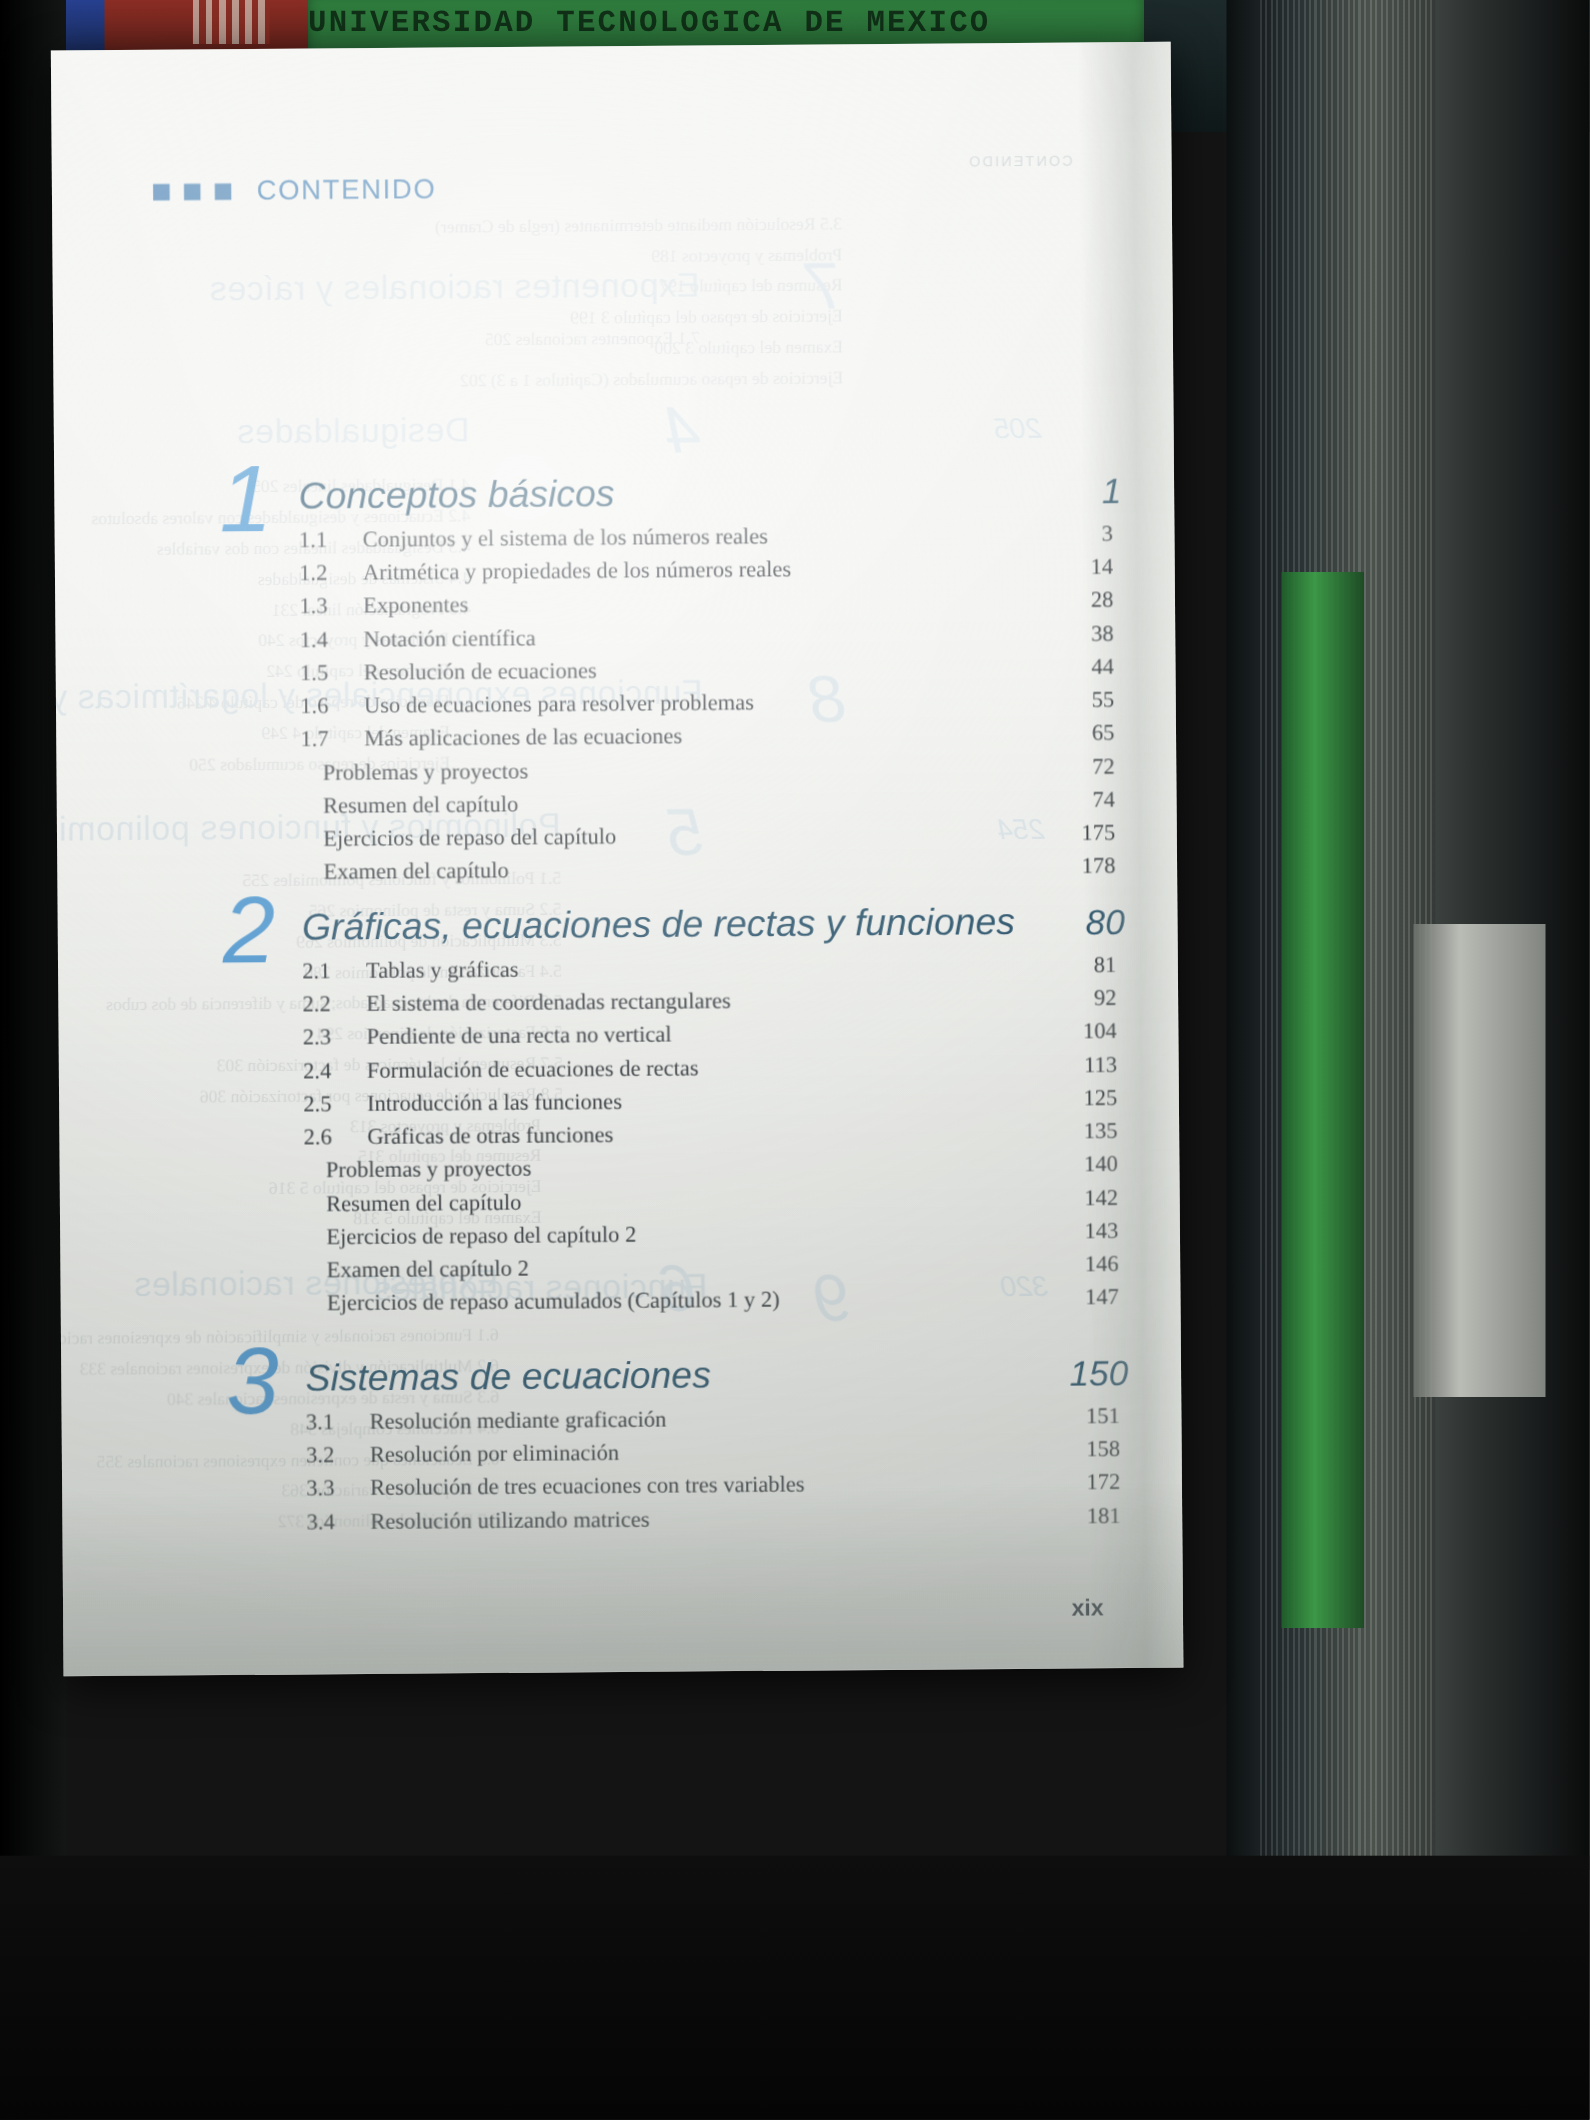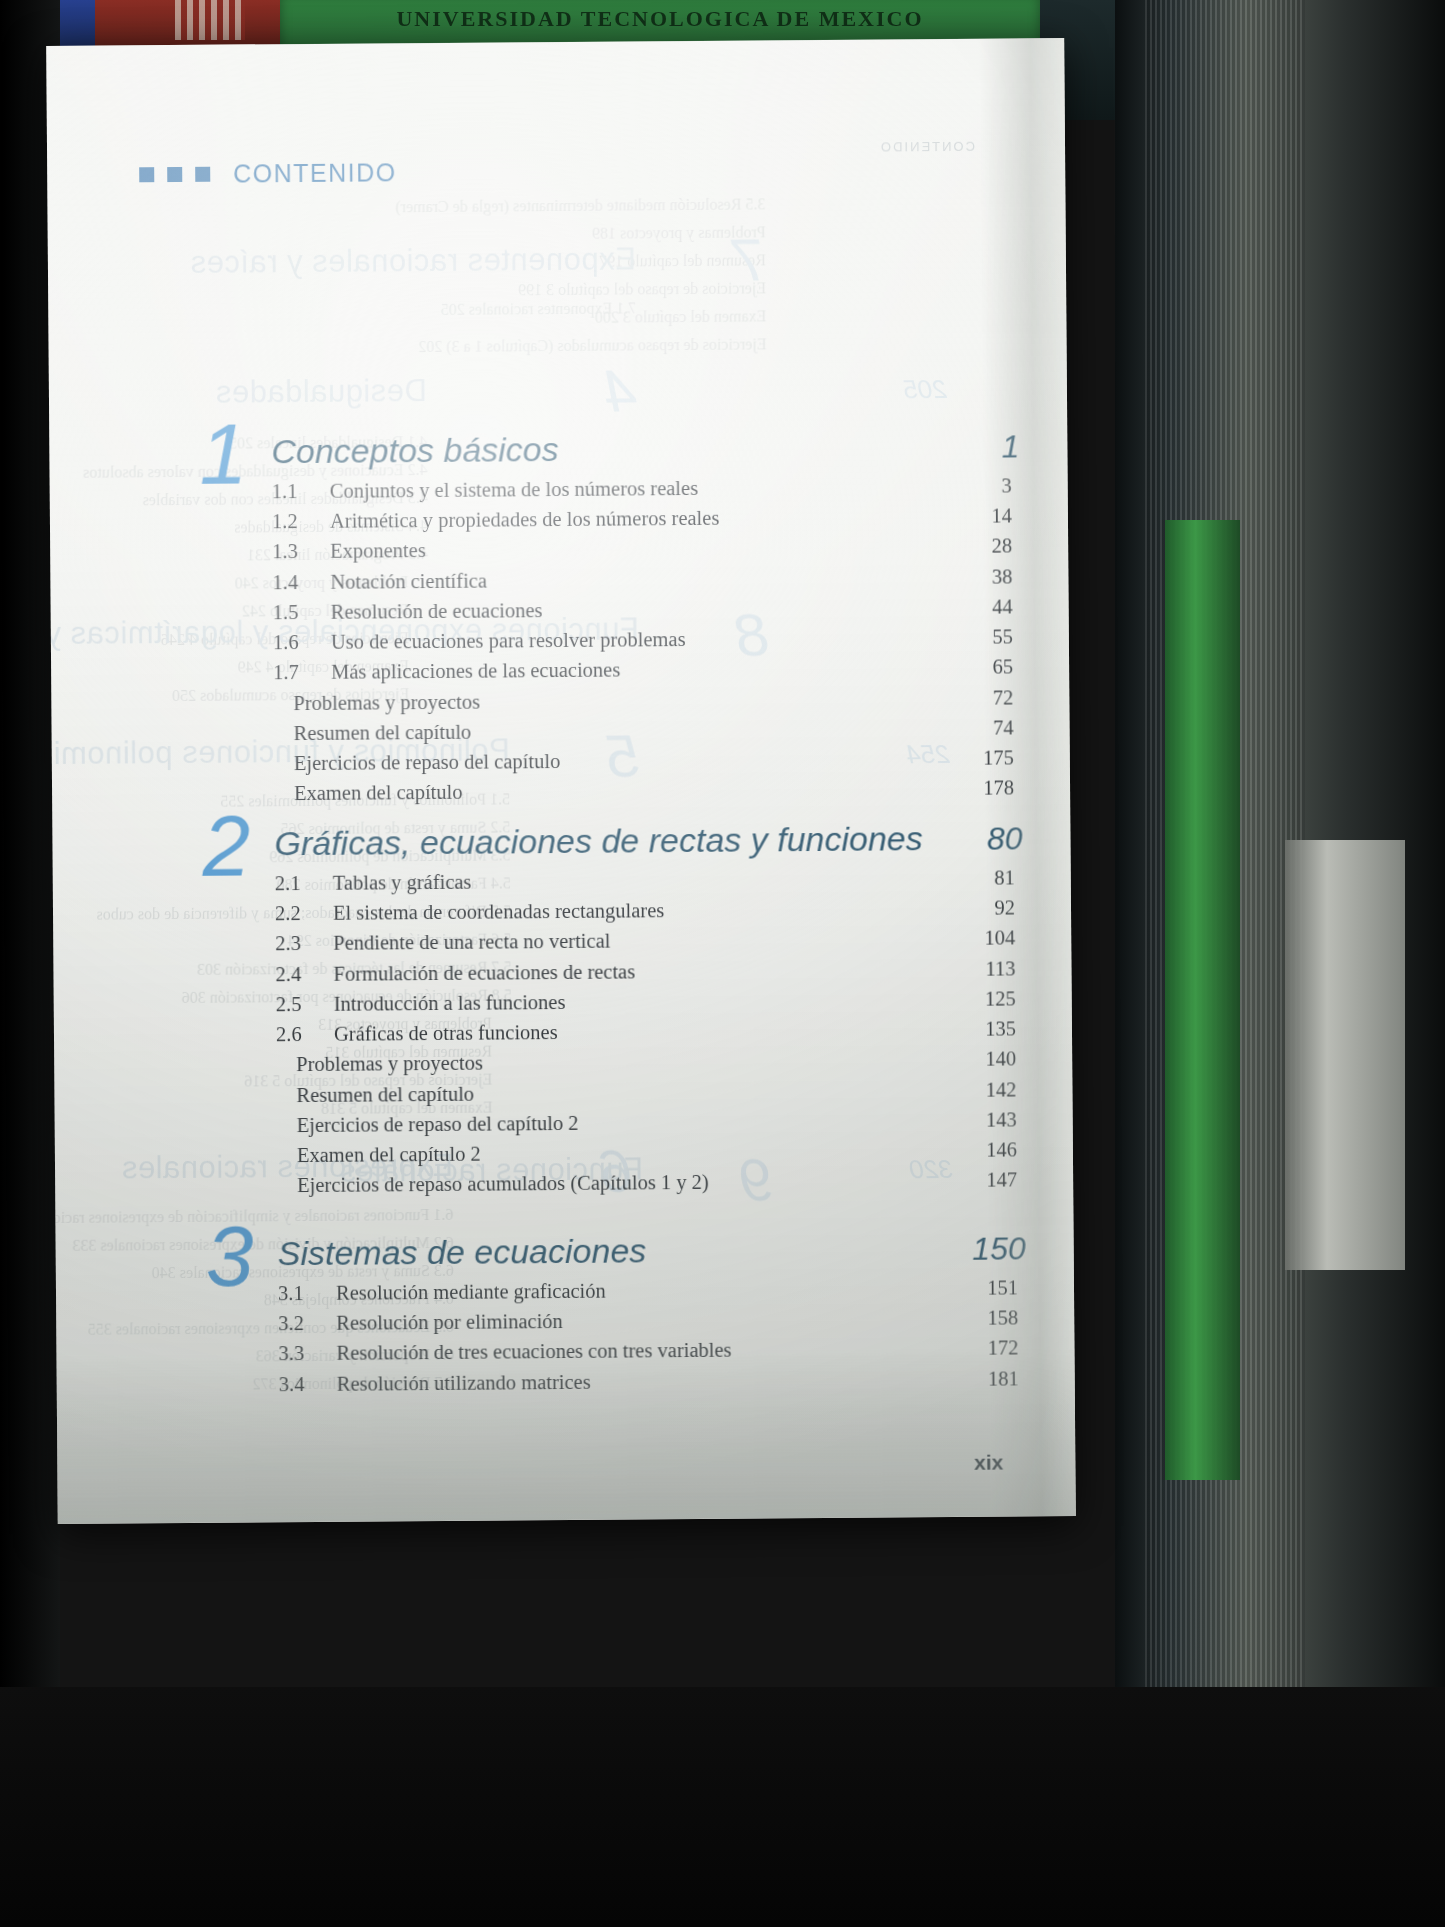--- a/index.html
+++ b/index.html
@@ -30,24 +30,23 @@
   .bg-green-band {
     position: absolute;
     left: 280px; top: 0;
     width: 760px; height: 70px;
     background: linear-gradient(180deg, #2f7d3e 0%, #2a6f38 60%, #1f5a2c 100%);
     box-shadow: inset 0 -6px 12px rgba(0,0,0,0.35);
   }
   .bg-green-band .univ-text {
     position: absolute;
     left: 0; right: 0; top: 6px;
-    text-align: center;
-    font-family: Liberation Serif, serif;
+    font-family: Liberation Mono, monospace;
     font-weight: bold;
-    font-size: 22px;
+    font-size: 28px;
     letter-spacing: 2px;
     color: #0c2411;
     opacity: 0.85;
   }
   .bg-red-block {
     position: absolute;
     left: 95px; top: 0;
     width: 190px; height: 52px;
     background: linear-gradient(180deg, #8a2d24 0%, #5d2019 100%);
   }

